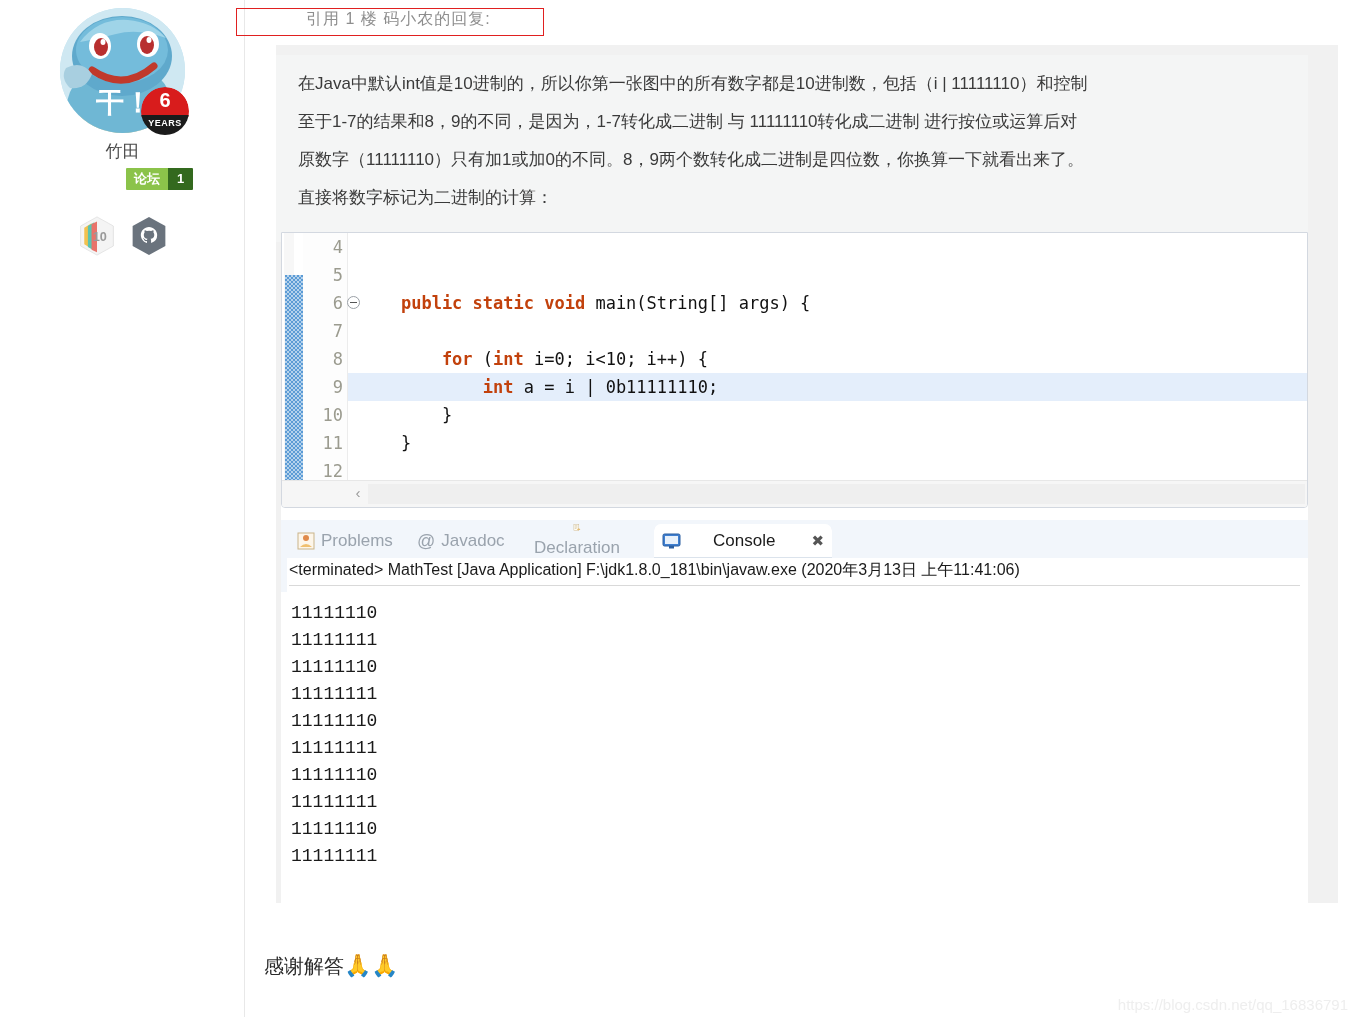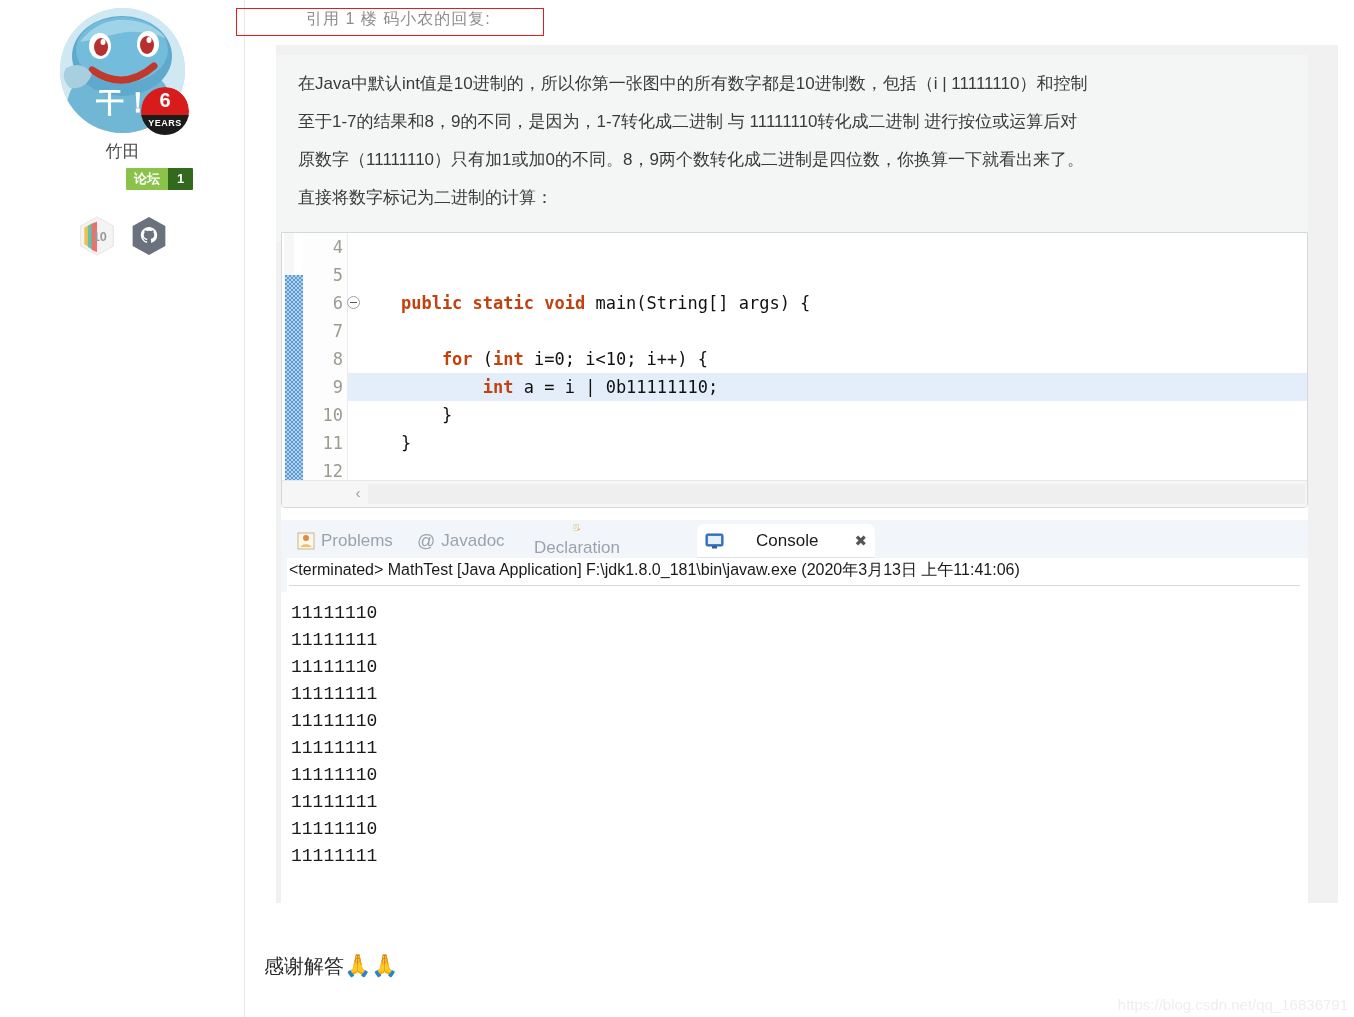--- a/index.html
+++ b/index.html
@@ -316,21 +316,21 @@
 
             <div class="tab" style="left:245px;flex-direction:column;">
               <svg width="18" height="18" viewBox="0 0 18 18">
                 <rect x="2" y="1" width="11" height="14" fill="#fffdf5" stroke="#c9b48a"></rect>
                 <path d="M4 4 h6 M4 7 h6 M4 10 h4" stroke="#b9a273" stroke-width="1"></path>
                 <path d="M9 12 h6 l-2 -2 m2 2 l-2 2" stroke="#e0a030" stroke-width="1.4" fill="none"></path>
               </svg>
               <span>Declaration</span>
             </div>
 
-            <div class="tab active" style="left:416px;gap:32px;">
+            <div class="tab active" style="left:373px;gap:32px;">
               <svg width="19" height="18" viewBox="0 0 19 18">
                 <rect x="1" y="2" width="17" height="12" rx="1.5" fill="#3f7fd0" stroke="#2b5ea0"></rect>
                 <rect x="3" y="4" width="13" height="8" fill="#e8f1fb"></rect>
                 <rect x="7" y="14" width="5" height="2.5" fill="#2b5ea0"></rect>
               </svg>
               <span>Console</span>
               <span class="close">✖</span>
             </div>
           </div>
 

